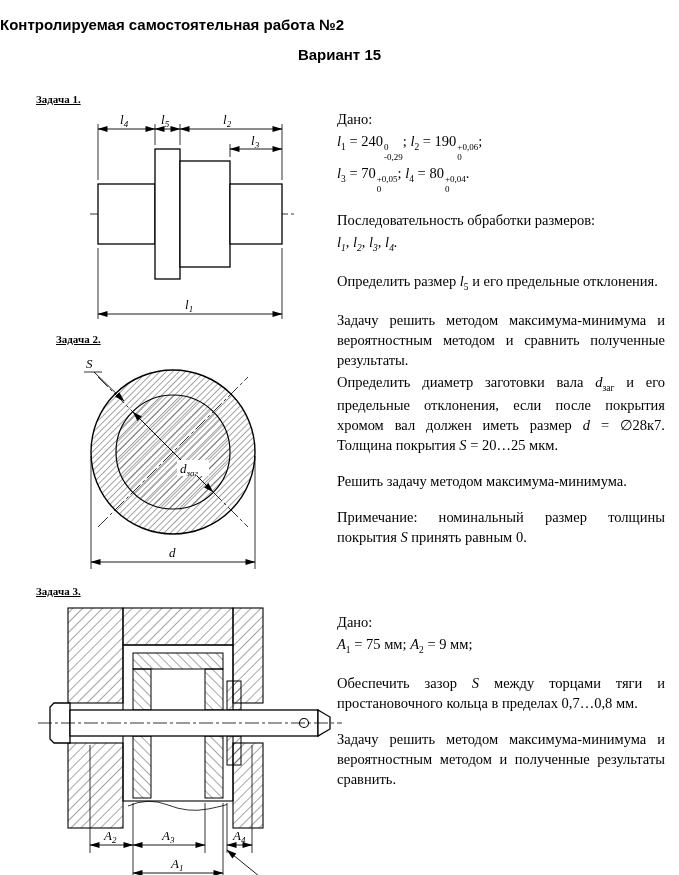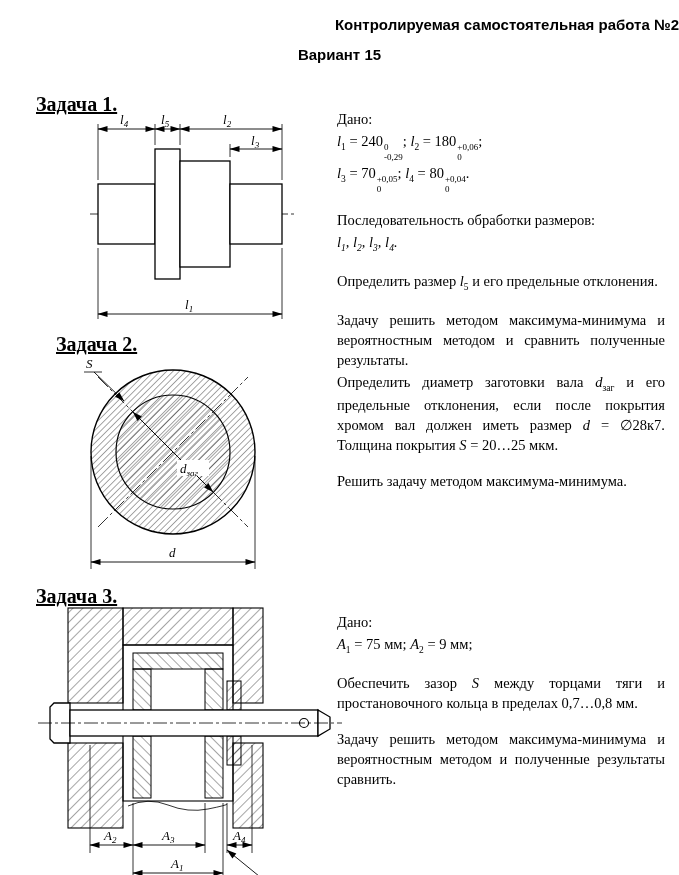--- a/index.html
+++ b/index.html
@@ -1,24 +1,24 @@
 <!DOCTYPE html>
 <html><head>
 <meta charset="utf-8">
 <style>
   html,body{margin:0;padding:0;}
   body{
     width:679px;height:875px;background:#ffffff;position:relative;
     font-family:"Liberation Serif","DejaVu Serif",serif;color:#000;
   }
-  .title{position:absolute;top:16px;left:0;width:679px;text-align:right;
+  .title{position:absolute;top:16px;left:0;width:679px;text-align:left;
     font-family:"Liberation Sans","DejaVu Sans",sans-serif;font-weight:bold;font-size:15px;}
   .subtitle{position:absolute;top:46px;left:0;width:679px;text-align:center;
     font-family:"Liberation Sans","DejaVu Sans",sans-serif;font-weight:bold;font-size:15px;}
-  .task-label{position:absolute;left:36px;font-weight:bold;font-size:20px;text-decoration:underline;}
+  .task-label{position:absolute;left:36px;font-weight:bold;font-size:11px;text-decoration:underline;}
   #lbl1{top:93px;} #lbl2{top:333px;margin-left:20px;} #lbl3{top:585px;}
   .task-text{position:absolute;left:337px;width:328px;font-size:14.5px;line-height:1.38;text-align:justify;}
   #txt1{top:93px;} #txt2{top:356px;} #txt3{top:596px;}
   .task-text p{margin:16px 0 2px 0;}
   .var{font-style:italic;}
   sub{font-size:9.5px;}
   .stack{display:inline-flex;flex-direction:column;font-size:9px;line-height:1.15;
     vertical-align:-4px;text-align:left;margin-left:1px;}
   .seq{font-style:italic;}
   .drawing{position:absolute;}
@@ -91,21 +91,21 @@
   <text class="dimlabel" x="95" y="205"><tspan>l</tspan><tspan class="sublabel" dy="3">1</tspan></text>
 </svg>
 
 <div class="task-text" id="txt1">
   <p>Дано:</p>
   <div>
     <span class="var">l</span><sub>1</sub><span> = 240</span><span class="stack">
         <span>0</span>
         <span>-0,29</span>
       </span><span>;  </span>
-    <span class="var">l</span><sub>2</sub><span> = 180</span><span class="stack">
+    <span class="var">l</span><sub>2</sub><span> = 190</span><span class="stack">
         <span>+0,06</span>
         <span>0</span>
       </span><span>;</span>
   </div>
   <div>
     <span class="var">l</span><sub>3</sub><span> = 70</span><span class="stack">
         <span>+0,05</span>
         <span>0</span>
       </span><span>;  </span>
     <span class="var">l</span><sub>4</sub><span> = 80</span><span class="stack">
@@ -146,20 +146,21 @@
     <line class="thin" x1="33" y1="104" x2="33" y2="217"></line>
     <line class="thin" x1="197" y1="104" x2="197" y2="217"></line>
     <line class="dim" x1="33" y1="210" x2="197" y2="210"></line>
   </g>
   <text class="dimlabel" x="111" y="205">d</text>
 </svg>
 
 <div class="task-text" id="txt2">
   <p><span>Определить диаметр заготовки вала </span><span class="var">d</span><sub>заг</sub><span> и его предельные отклонения, если после покрытия хромом вал должен иметь размер </span><span class="var">d</span><span> = ∅28к7. Толщина покрытия </span><span class="var">S</span><span> = 20…25 мкм.</span></p>
   <p>Решить задачу методом максимума-минимума.</p>
+  <p><span>Примечание: номинальный размер толщины покрытия </span><span class="var">S</span><span> принять равным 0.</span></p>
 </div>
 
 <div class="task-label" id="lbl3">Задача 3.</div>
 
 <svg class="drawing" id="drw3" width="320" height="302" viewBox="0 0 320 302">
   <g>
     <rect x="40" y="15" width="55" height="95" fill="url(#h1)" stroke="#000" stroke-width="1.1"></rect>
     <rect x="95" y="15" width="110" height="37" fill="url(#h1)" stroke="#000" stroke-width="1.1"></rect>
     <rect x="205" y="15" width="30" height="95" fill="url(#h1)" stroke="#000" stroke-width="1.1"></rect>
     <rect x="40" y="150" width="55" height="85" fill="url(#h1)" stroke="#000" stroke-width="1.1"></rect>

